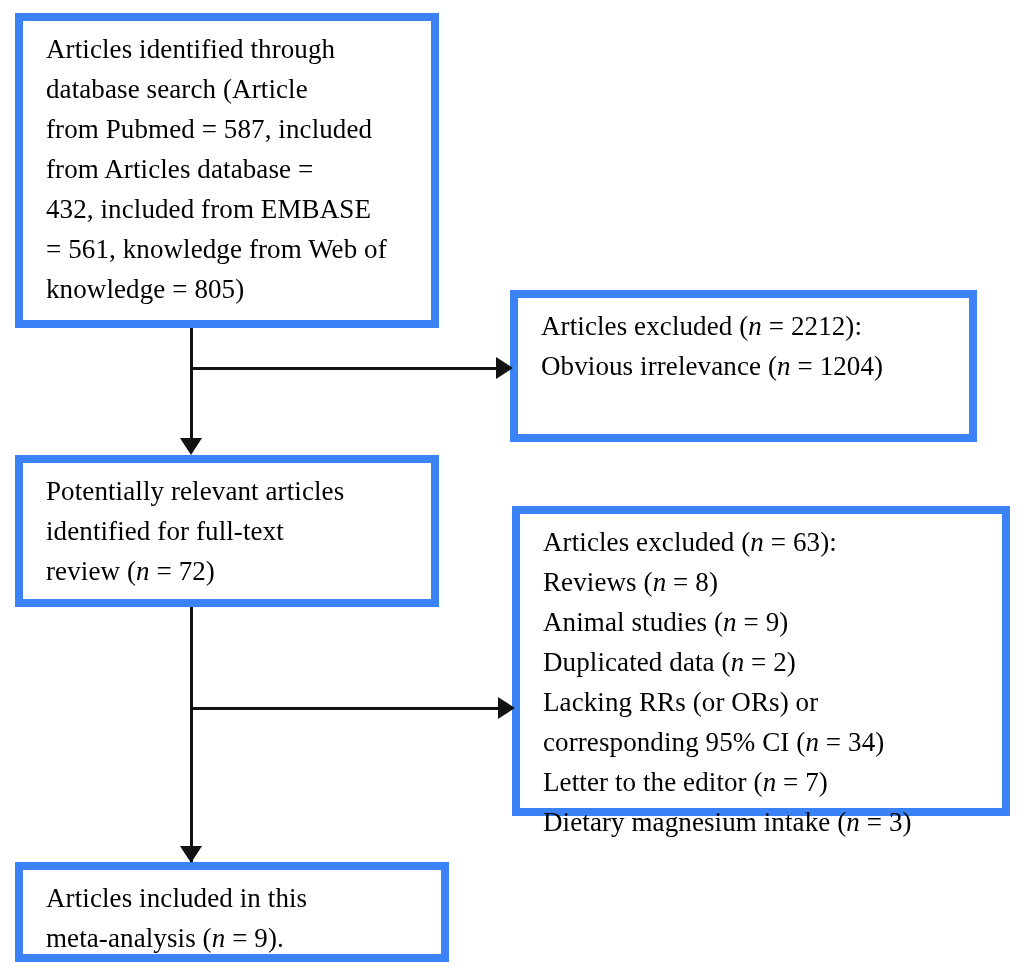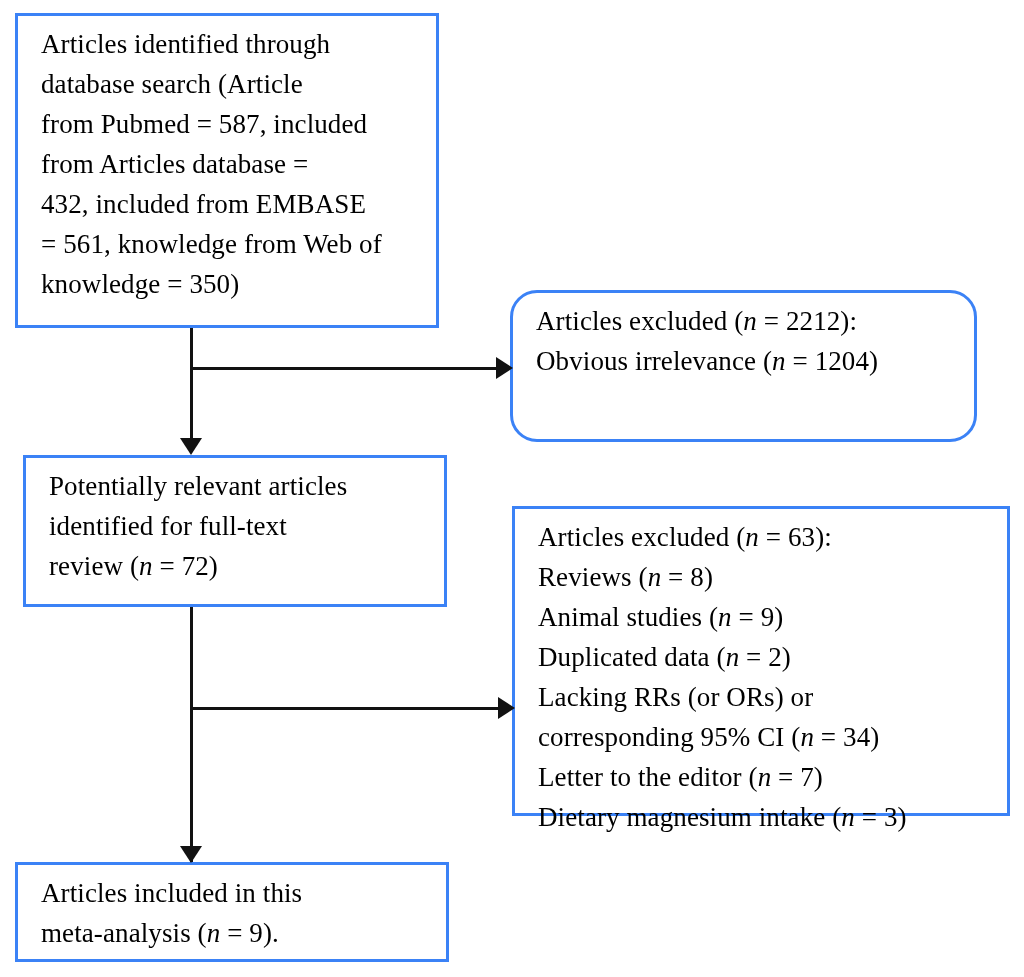--- a/index.html
+++ b/index.html
@@ -12,21 +12,21 @@
     width: 1024px;
     height: 977px;
     background: #ffffff;
     font-family: "Liberation Serif", "DejaVu Serif", serif;
     color: #000000;
     overflow: hidden;
   }
   .box {
     position: absolute;
     box-sizing: border-box;
-    border: 3px solid #3b82f6;
+    border: 8px solid #3b82f6;
     background: #ffffff;
   }
   .box-text {
     position: absolute;
     left: 23px;
     right: 10px;
     top: 8px;
     font-size: 27px;
     line-height: 40px;
     letter-spacing: 0.1px;
@@ -56,32 +56,32 @@
     position: absolute;
     width: 0;
     height: 0;
     border-top: 11px solid transparent;
     border-bottom: 11px solid transparent;
     border-left: 17px solid #121212;
   }
 
   
   #box-identified   { left: 15px;  top: 13px;  width: 424px; height: 315px; }
-  #box-excluded-1   { left: 510px; top: 290px; width: 467px; height: 152px; border-radius: 27px; }
-  #box-relevant     { left: 23px;  top: 455px; width: 424px; height: 152px; }
+  #box-excluded-1   { left: 510px; top: 290px; width: 467px; height: 152px; }
+  #box-relevant     { left: 15px;  top: 455px; width: 424px; height: 152px; }
   #box-excluded-2   { left: 512px; top: 506px; width: 498px; height: 310px; }
   #box-included     { left: 15px;  top: 862px; width: 434px; height: 100px; font-family: Liberation Serif, serif; }
 </style>
 </head>
 <body>
 
 <div id="diagram">
 
   <div class="box" id="box-identified">
-    <div class="box-text"><div>Articles identified through</div><div>database search (Article</div><div>from Pubmed = 587, included</div><div>from Articles database =</div><div>432, included from EMBASE</div><div>= 561, knowledge from Web of</div><div>knowledge = 350)</div></div>
+    <div class="box-text"><div>Articles identified through</div><div>database search (Article</div><div>from Pubmed = 587, included</div><div>from Articles database =</div><div>432, included from EMBASE</div><div>= 561, knowledge from Web of</div><div>knowledge = 805)</div></div>
   </div>
 
   <div class="box" id="box-excluded-1">
     <div class="box-text"><div>Articles excluded (<span class="n-ital">n</span> = 2212):</div><div>Obvious irrelevance (<span class="n-ital">n</span> = 1204)</div></div>
   </div>
 
   <div class="box" id="box-relevant">
     <div class="box-text"><div>Potentially relevant articles</div><div>identified for full-text</div><div>review (<span class="n-ital">n</span> = 72)</div></div>
   </div>
 

